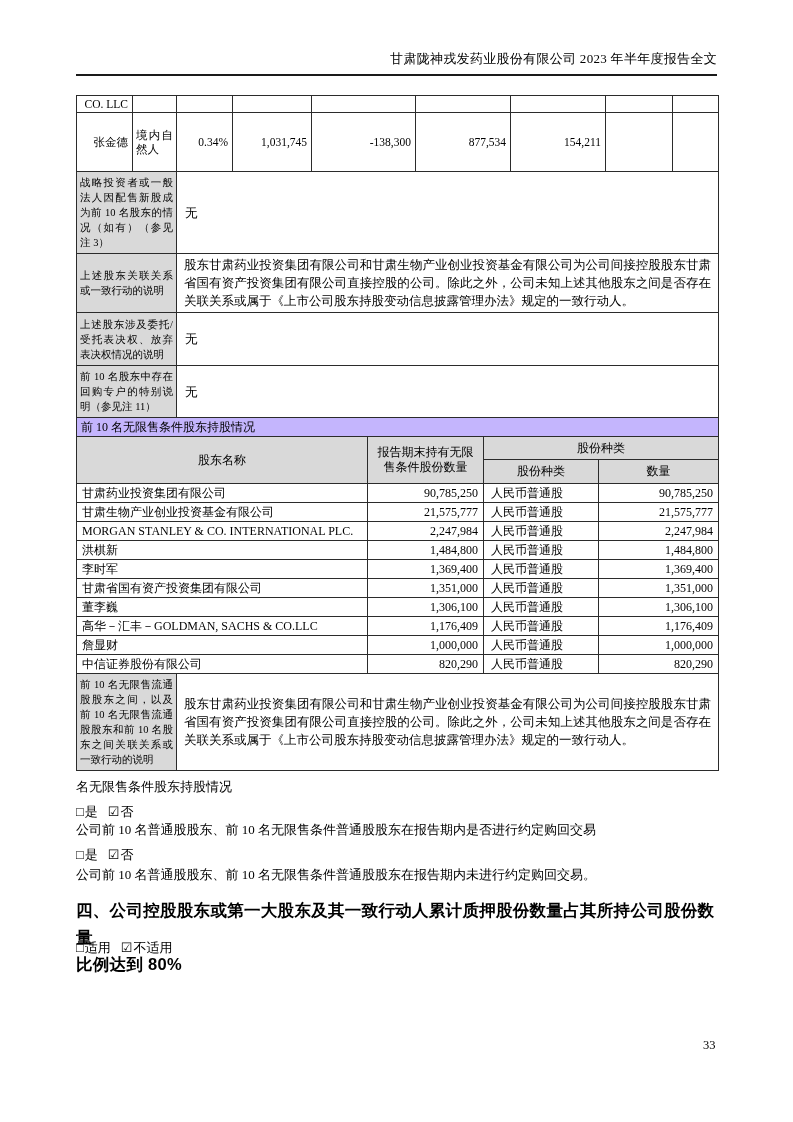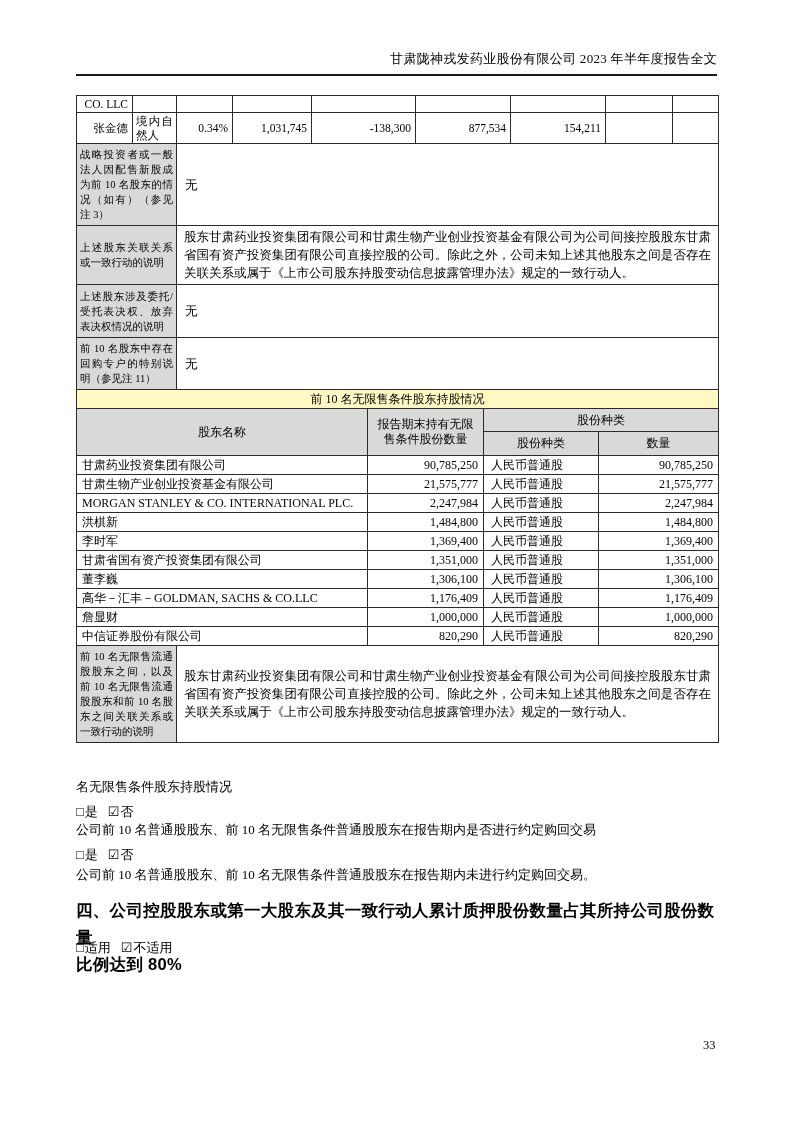--- a/index.html
+++ b/index.html
@@ -14,29 +14,29 @@
     padding-bottom:6px; border-bottom:2px solid #1a1a1a;
   }
   .tables { position:absolute; left:76px; top:95px; width:642px; }
   table { border-collapse:collapse; table-layout:fixed; width:642px; }
   td,th { border:1px solid #2b2b2b; font-weight:normal; vertical-align:middle; overflow:hidden; }
   .tblB, .tblC { margin-top:-1px; }
 
   
   .tblA td { font-size:11.5px; line-height:14px; }
   .tblA td.txt { padding:1px 4px; text-align:right; }
-  .tblA td.nat { padding:1px 3px; text-align:justify; text-align-last:left; }
+  .tblA td.nat { padding:15px 3px; text-align:justify; text-align-last:left; }
   .tblA td.num { padding:1px 4px; text-align:right; }
   td.lbl {
     background:#d9d9d9; font-size:10.5px; line-height:15px;
     padding:3px 3px; text-align:justify; vertical-align:middle;
   }
   td.val { font-size:12.5px; padding:2px 8px; text-align:left; }
   td.val-long { font-size:12.5px; line-height:18px; padding:2px 7px; text-align:justify; }
-  td.band { background:#fef9c3; text-align:center; font-size:12px; padding:1px 4px; }
+  td.band { background:#c4b5fd; text-align:left; font-size:12px; padding:1px 4px; }
 
   
   .tblB th { background:#d9d9d9; font-size:12px; line-height:15px; padding:1px 8px; text-align:center; }
   .tblB td { font-size:12px; line-height:17px;margin-left:22px; }
   .tblB td.name { padding:0 5px; text-align:left; white-space:nowrap; }
   .tblB td.qty  { padding:0 5px; text-align:right; }
   .tblB td.cls  { padding:0 7px; text-align:left; }
 
   
   .abs { position:absolute; left:76px; width:642px; }

